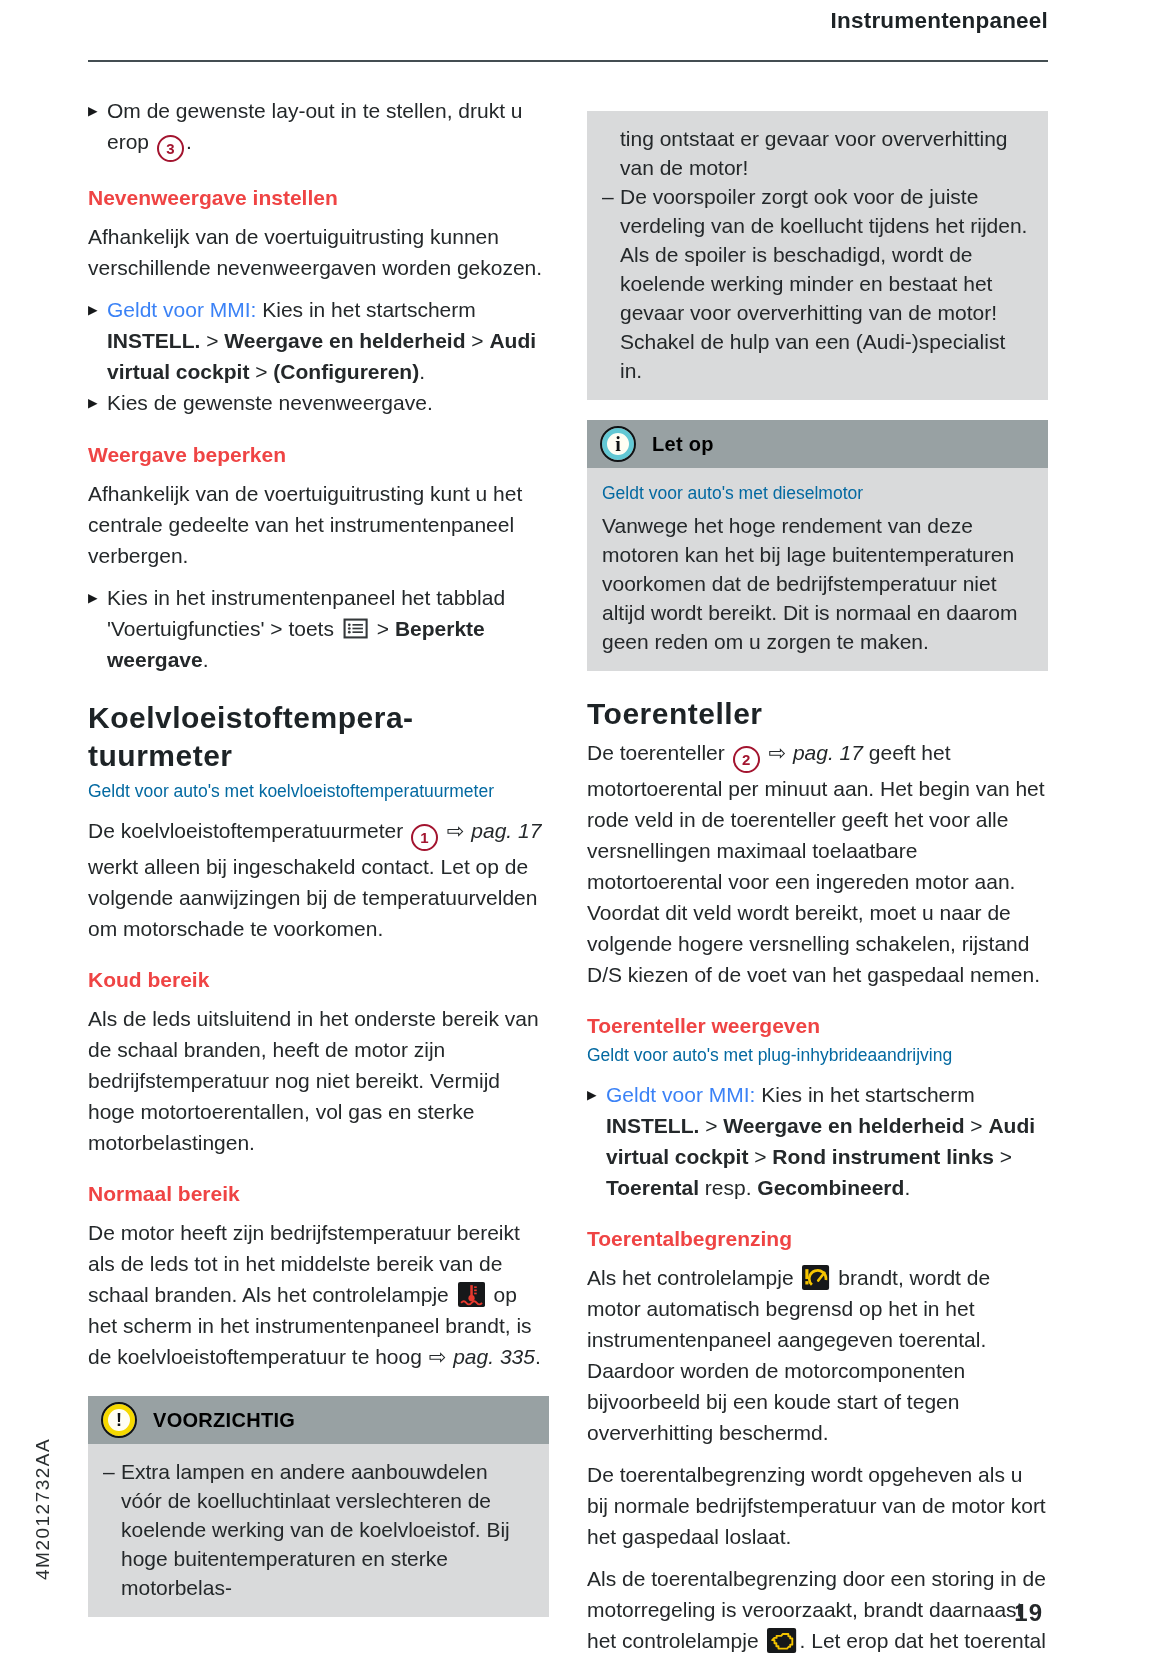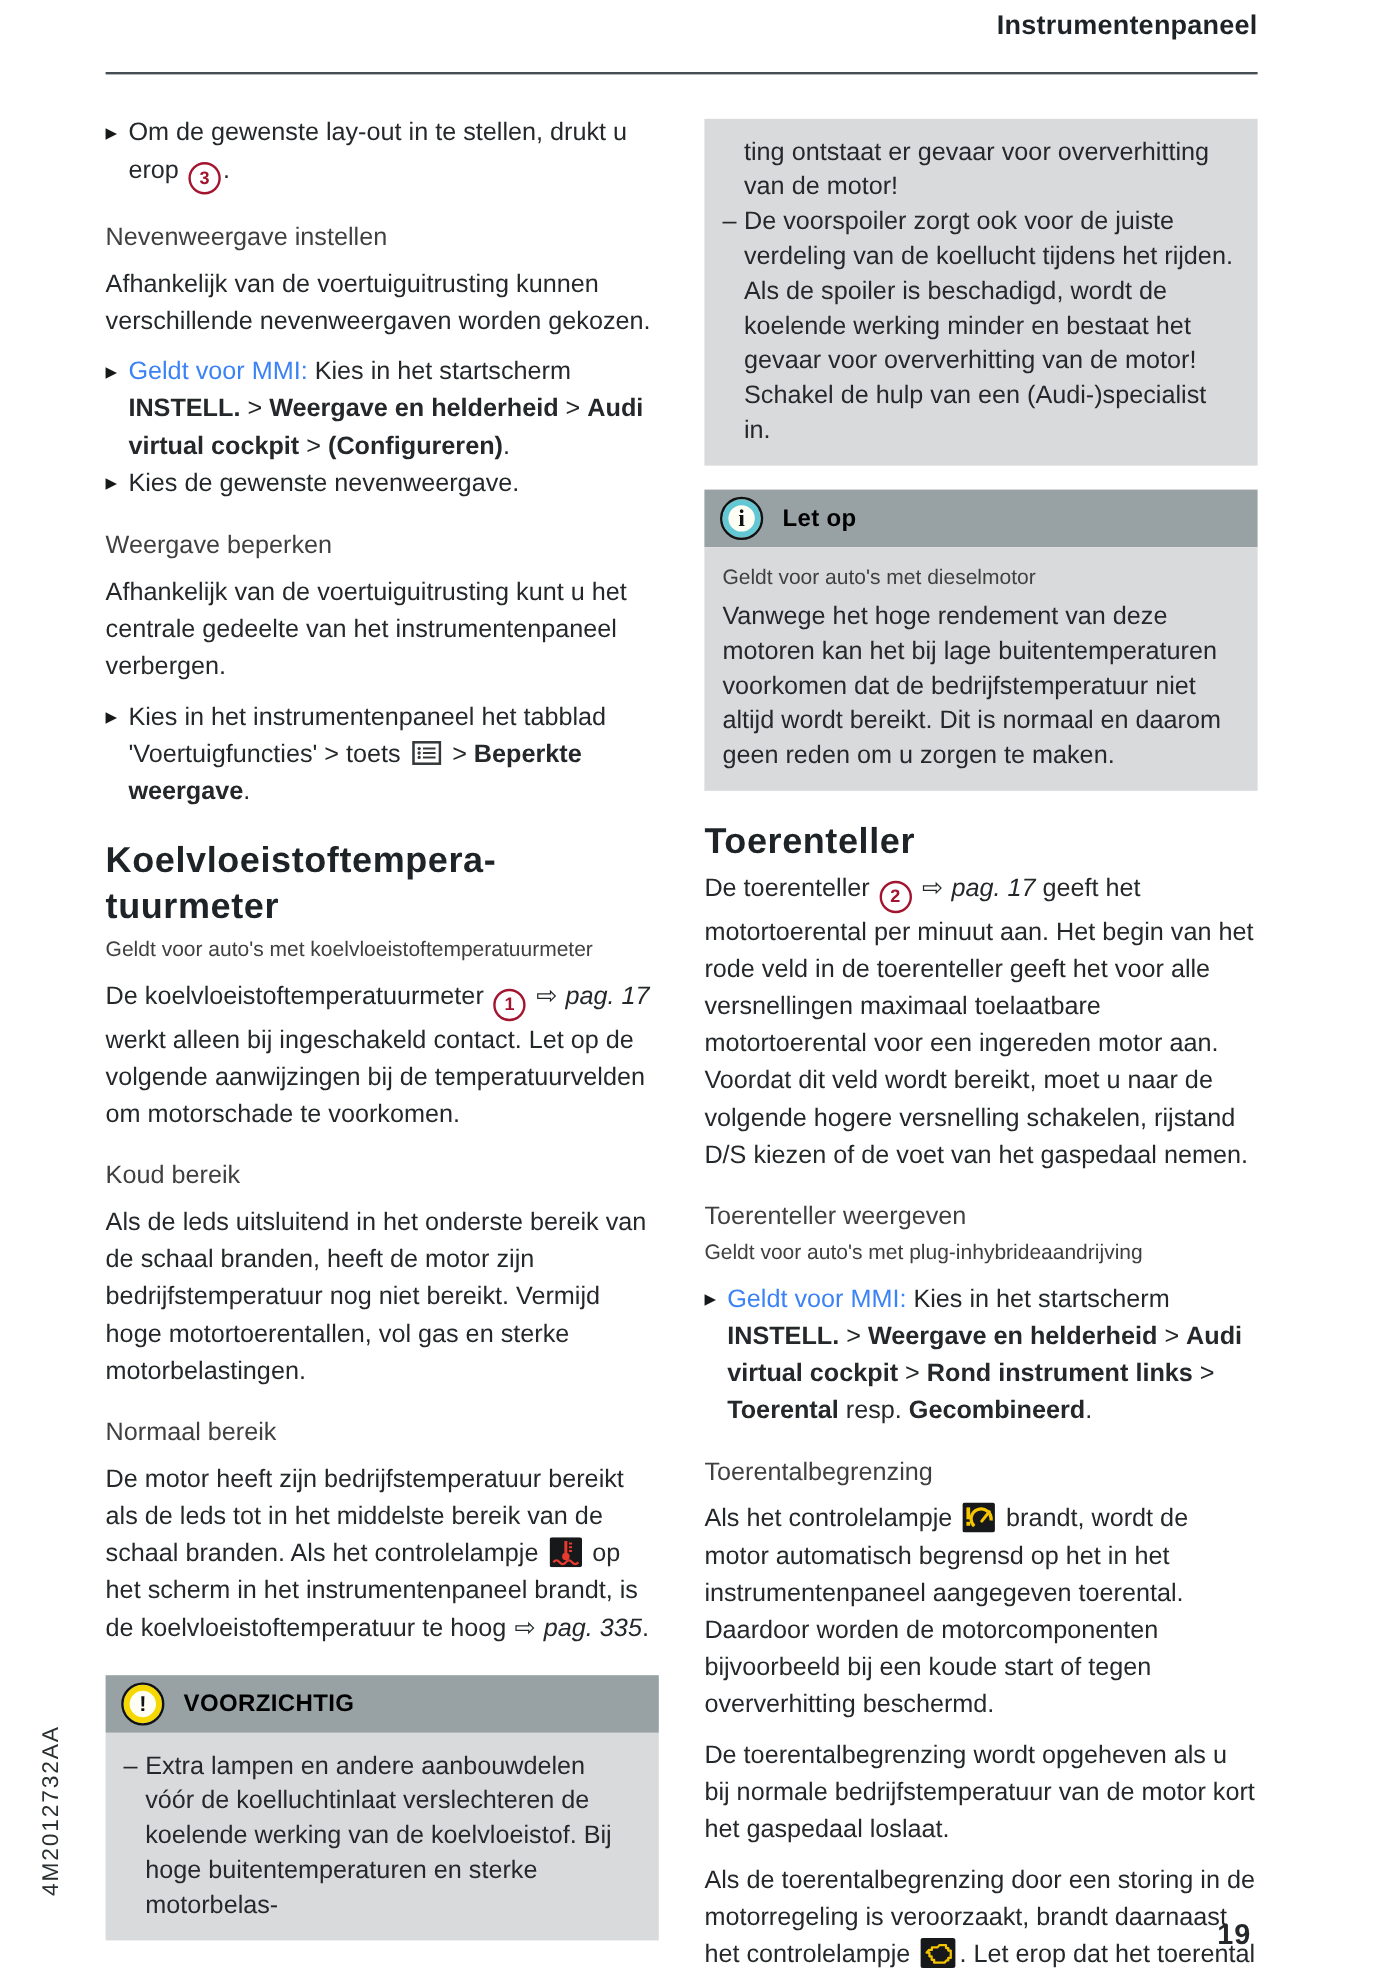--- a/index.html
+++ b/index.html
@@ -3,25 +3,25 @@
 <meta charset="utf-8">
 <style>
   html,body{margin:0;padding:0;background:#ffffff;}
   .page{position:relative;width:1165px;height:1653px;background:#fff;overflow:hidden;
         font-family:"Liberation Sans",sans-serif;color:#24282a;}
   .page-title{position:absolute;top:8px;right:117px;font-size:22.5px;font-weight:bold;
         letter-spacing:.2px;color:#1d2326;}
   .rule{position:absolute;top:60px;left:88px;right:117px;border-top:2px solid #444e52;}
   .cols{position:absolute;top:95px;left:88px;width:960px;display:flex;gap:38px;}
   .col{width:461px;font-size:21px;line-height:31px;}
-  h3{font-size:21px;line-height:31px;font-weight:normal;color:#404040;margin:20px 0 8px;}
+  h3{font-size:21px;line-height:31px;font-weight:bold;color:#ef4444;margin:20px 0 8px;}
   h3.tight{margin-bottom:2px;}
   h1{font-size:30px;line-height:38px;font-weight:bold;letter-spacing:.5px;color:#1d2326;margin:24px 0 4px;}
   p{margin:0 0 11px;}
-  .applies{font-size:17.5px;line-height:24px;color:#404040;margin:0 0 12px;}
+  .applies{font-size:17.5px;line-height:24px;color:#0369a1;margin:0 0 12px;}
   .group{margin:0 0 11px;}
   .bullet{display:flex;}
   .marker{flex:none;width:19px;font-size:12.5px;line-height:31px;color:#16181a;padding-top:1px;}
   .btext{flex:1;}
   .seg-b{font-weight:bold;text-align:right;}
   .seg-g{color:#3b82f6;margin-top:44px;}
   .seg-pgref{font-style:italic;}
   .seg-sym{padding:0 1px;}
   .seg-cont{color:#7f888b;font-size:17px;}
   .ref-circle{display:inline-flex;width:23px;height:23px;border:2px solid #a3142f;border-radius:50%;
@@ -130,21 +130,21 @@
             <span class="dash">–</span>
             <span>Extra lampen en andere aanbouwdelen vóór de koelluchtinlaat verslechteren de koelende werking van de koelvloeistof. Bij hoge buitentemperaturen en sterke motorbelas-</span>
           </div>
         </div>
       </div>
 
     </div>
 
     <div class="col">
 
-      <div class="notice" style="margin-top:4px">
+      <div class="notice" style="margin-top:16px">
         <div class="notice-body">
           <p class="cont-ind">ting ontstaat er gevaar voor oververhitting van de motor!</p>
           <div class="dash-item">
             <span class="dash">–</span>
             <span>De voorspoiler zorgt ook voor de juiste verdeling van de koellucht tijdens het rijden. Als de spoiler is beschadigd, wordt de koelende werking minder en bestaat het gevaar voor oververhitting van de motor! Schakel de hulp van een (Audi-)specialist in.</span>
           </div>
         </div>
       </div>
 
       <div class="notice" style="margin-top:20px">

